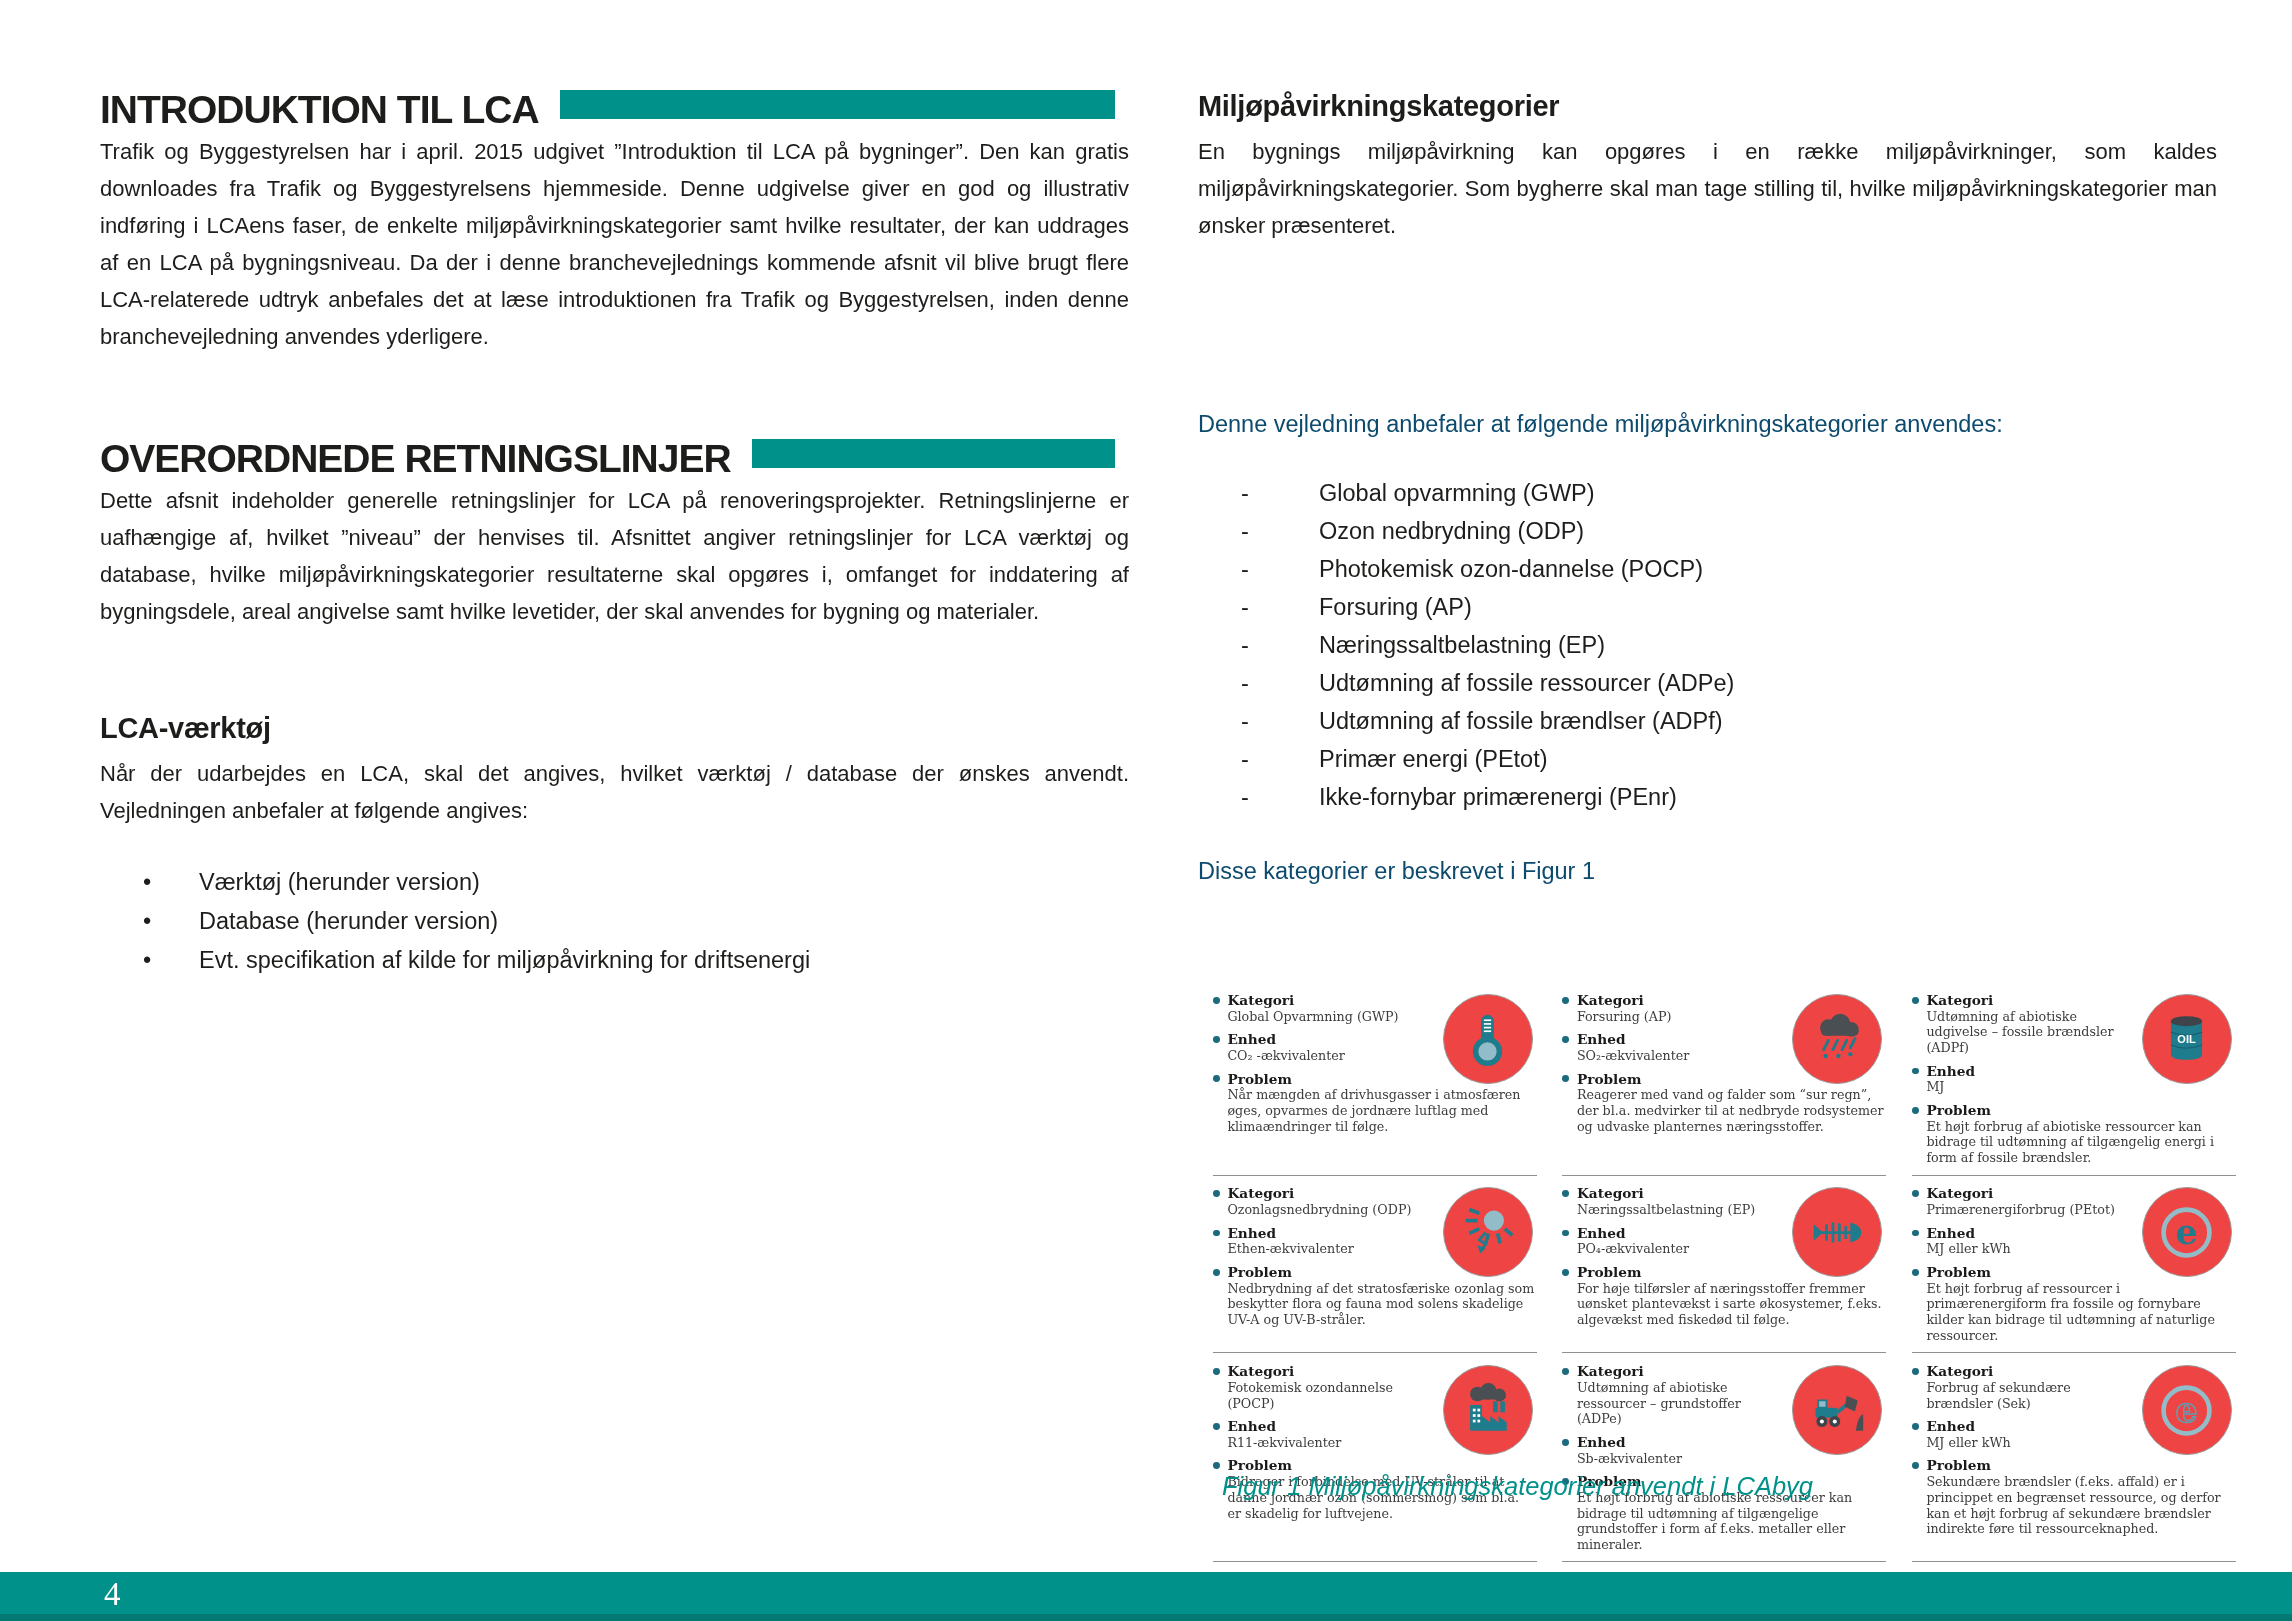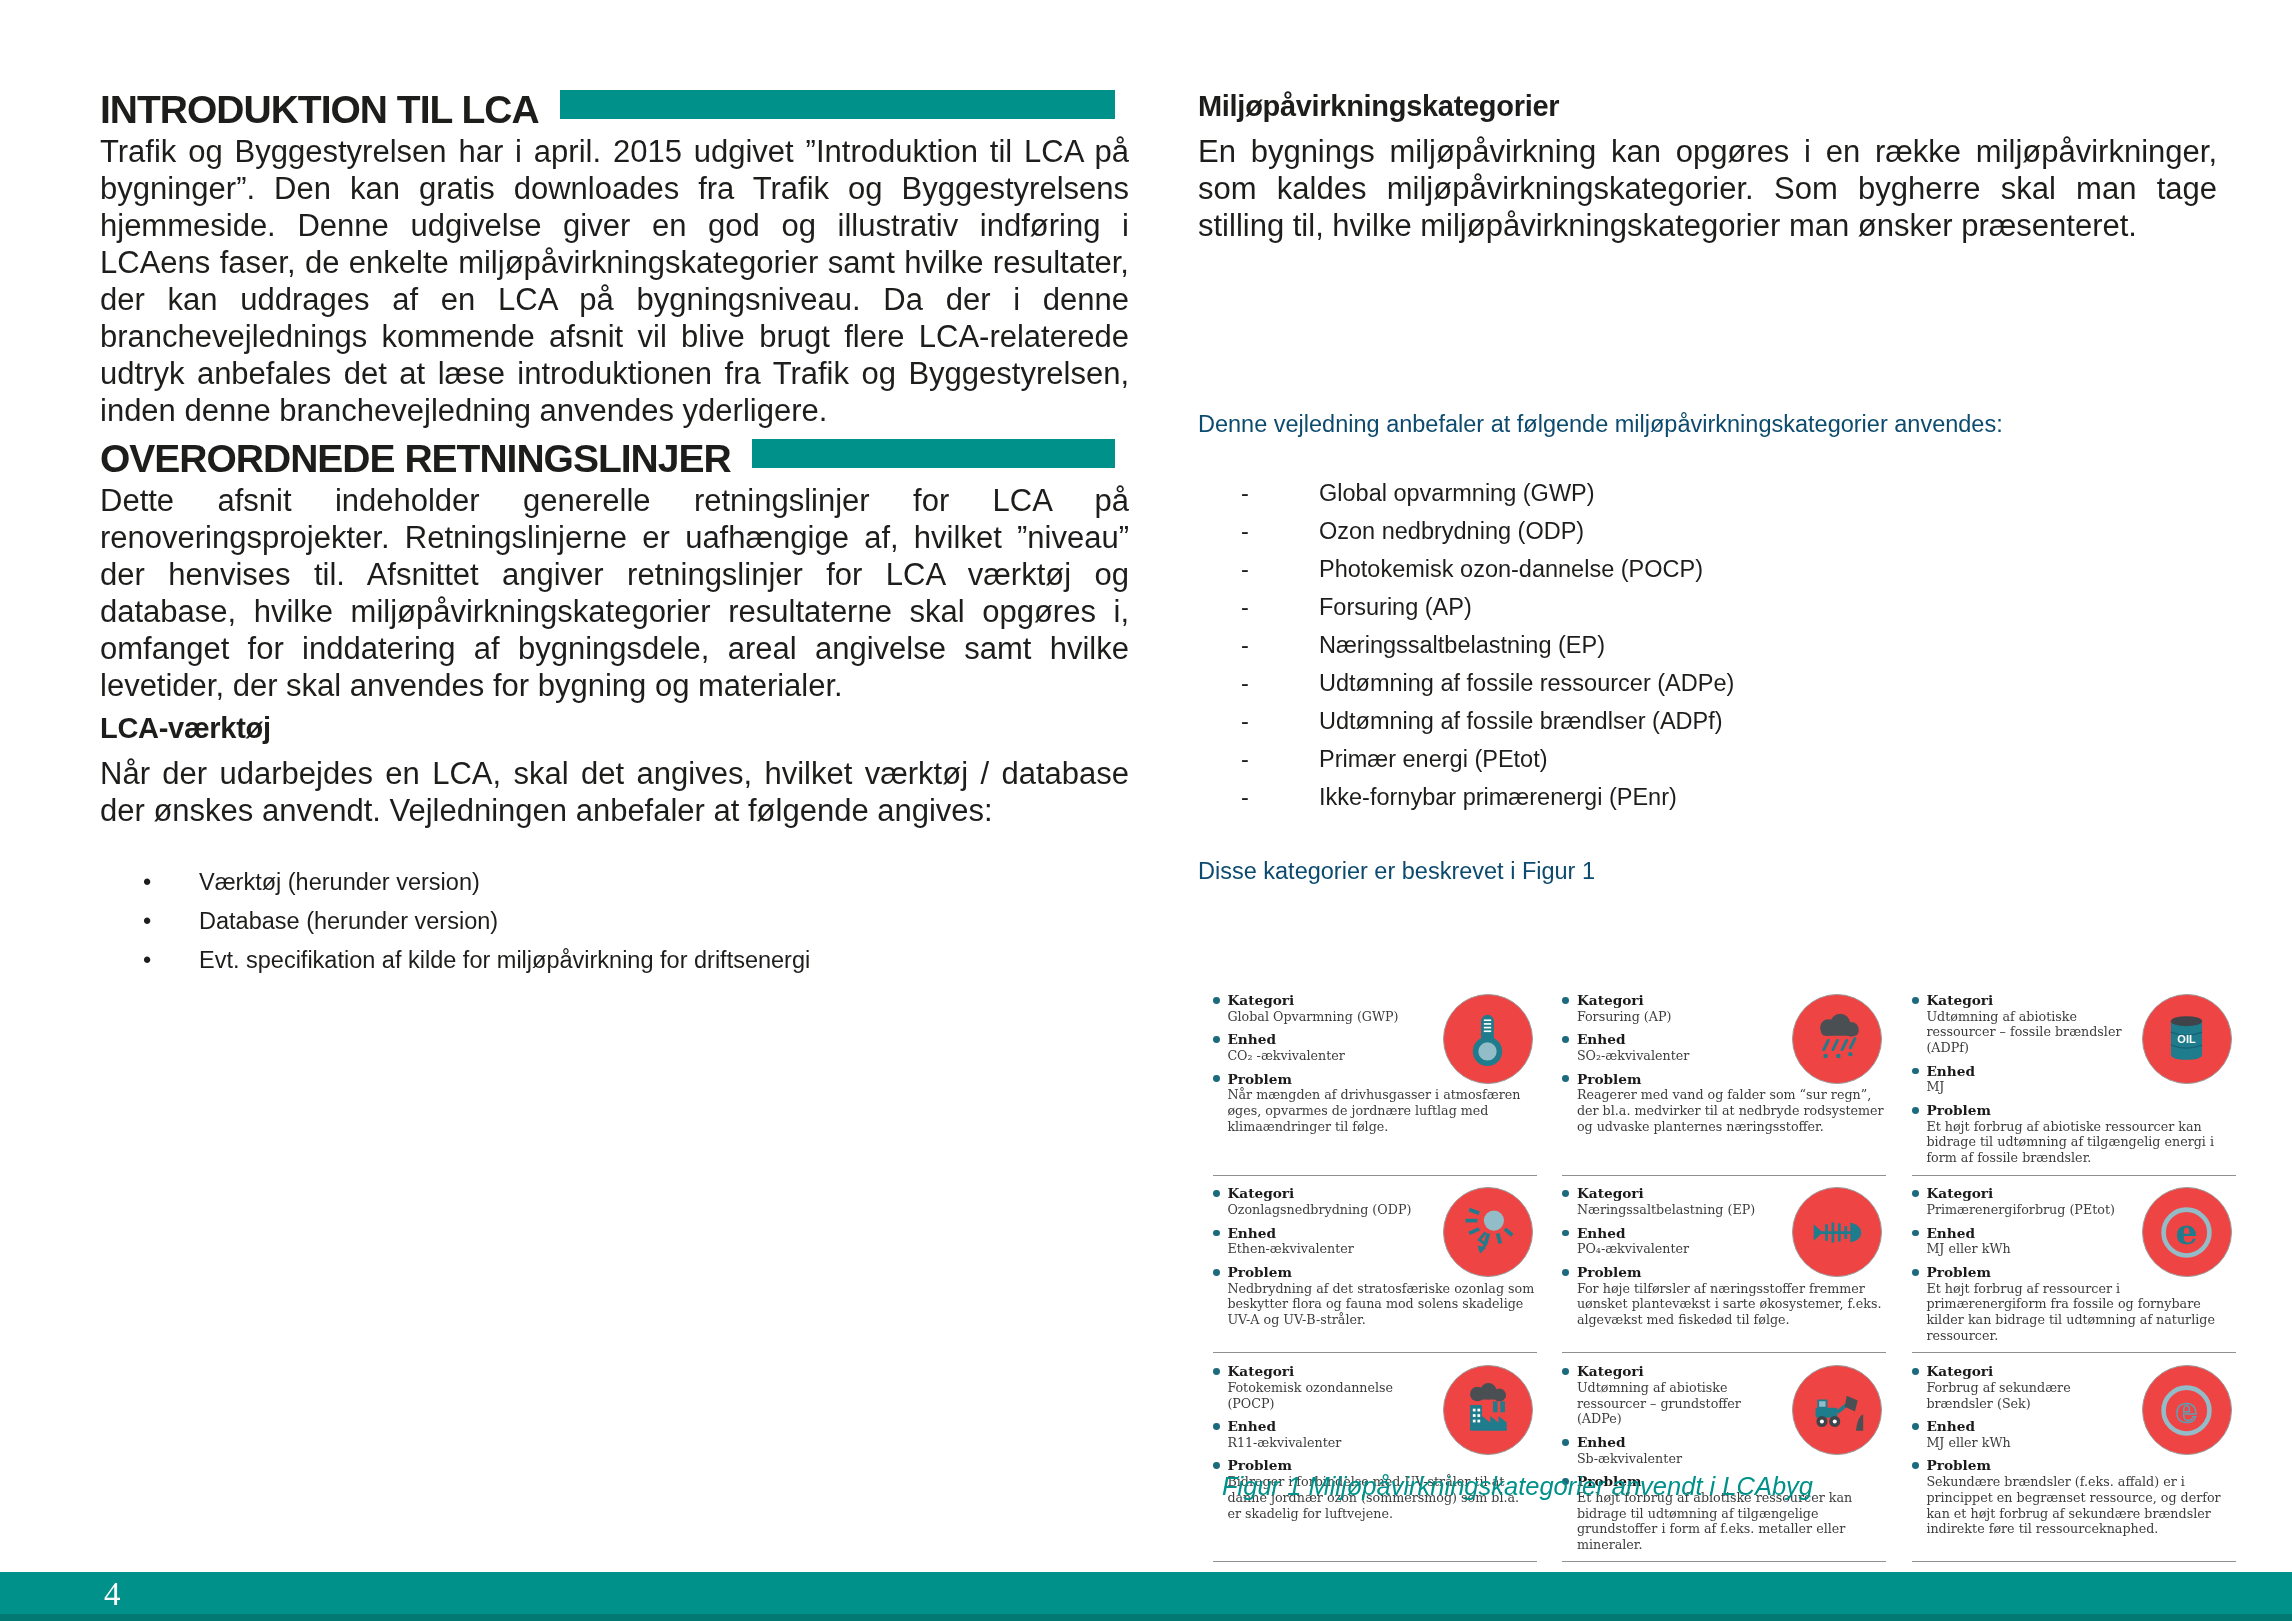--- a/index.html
+++ b/index.html
@@ -14,21 +14,21 @@
   .col-right { position:absolute; left:1198px; top:0; width:1019px; }
   .abs { position:absolute; }
 
   
   .h-row { display:flex; width:1015px; }
   .h1 { font-size:39px; font-weight:bold; letter-spacing:-1px; white-space:nowrap; color:#1d1d1b; }
   .hbar { flex:1; height:29px; background:#00928A; margin-left:21.6px; margin-top:2px; }
   .h2 { font-size:29px; font-weight:bold; letter-spacing:-0.3px; color:#1d1d1b; }
 
   
-  .body-p { font-size:31px; line-height:37px; text-align:justify; color:#1d1d1b; }
+  .body-p { font-size:22px; line-height:37px; text-align:justify; color:#1d1d1b; }
   .plain-p { font-size:23.5px; line-height:37px; color:#0c4a6e; }
 
   
   .bullet-item, .dash-item { position:relative; font-size:23.5px; }
   .bullet-item { line-height:39px; padding-left:99px; }
   .bullet-item .glyph { position:absolute; left:43px; top:0; }
   .dash-item { line-height:38px; padding-left:121px; }
   .dash-item .glyph { position:absolute; left:43px; top:0; }
 
   
@@ -204,21 +204,21 @@
                 <path d="M13 22 q17 7 34 0"></path>
                 <path d="M13 36 q17 7 34 0"></path>
               </g>
               <text x="30" y="34" text-anchor="middle" font-family="Liberation Sans, sans-serif" font-weight="bold" font-size="12" fill="#fff">OIL</text>
             </svg>
           </span>
           <div class="fig-field">
             <span class="fig-dot"></span>
             <div class="fig-field-text">
               <div class="fig-label">Kategori</div>
-              <div class="fig-value">Udtømning af abiotiske ressourcer – fossile brændsler (ADPf)</div>
+              <div class="fig-value">Udtømning af abiotiske udgivelse – fossile brændsler (ADPf)</div>
             </div>
           </div>
           <div class="fig-field">
             <span class="fig-dot"></span>
             <div class="fig-field-text">
               <div class="fig-label">Enhed</div>
               <div class="fig-value">MJ</div>
             </div>
           </div>
           <div class="fig-field fig-field-problem">

